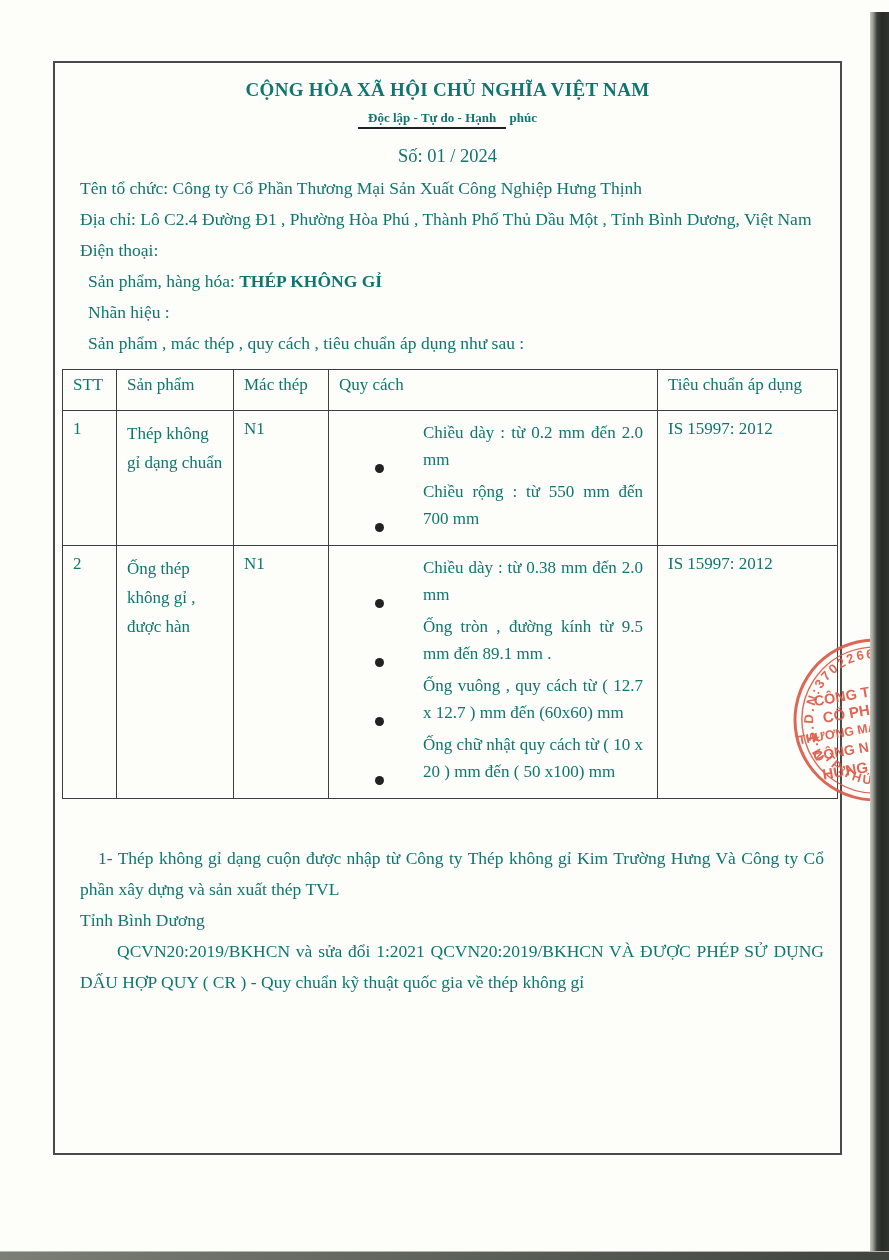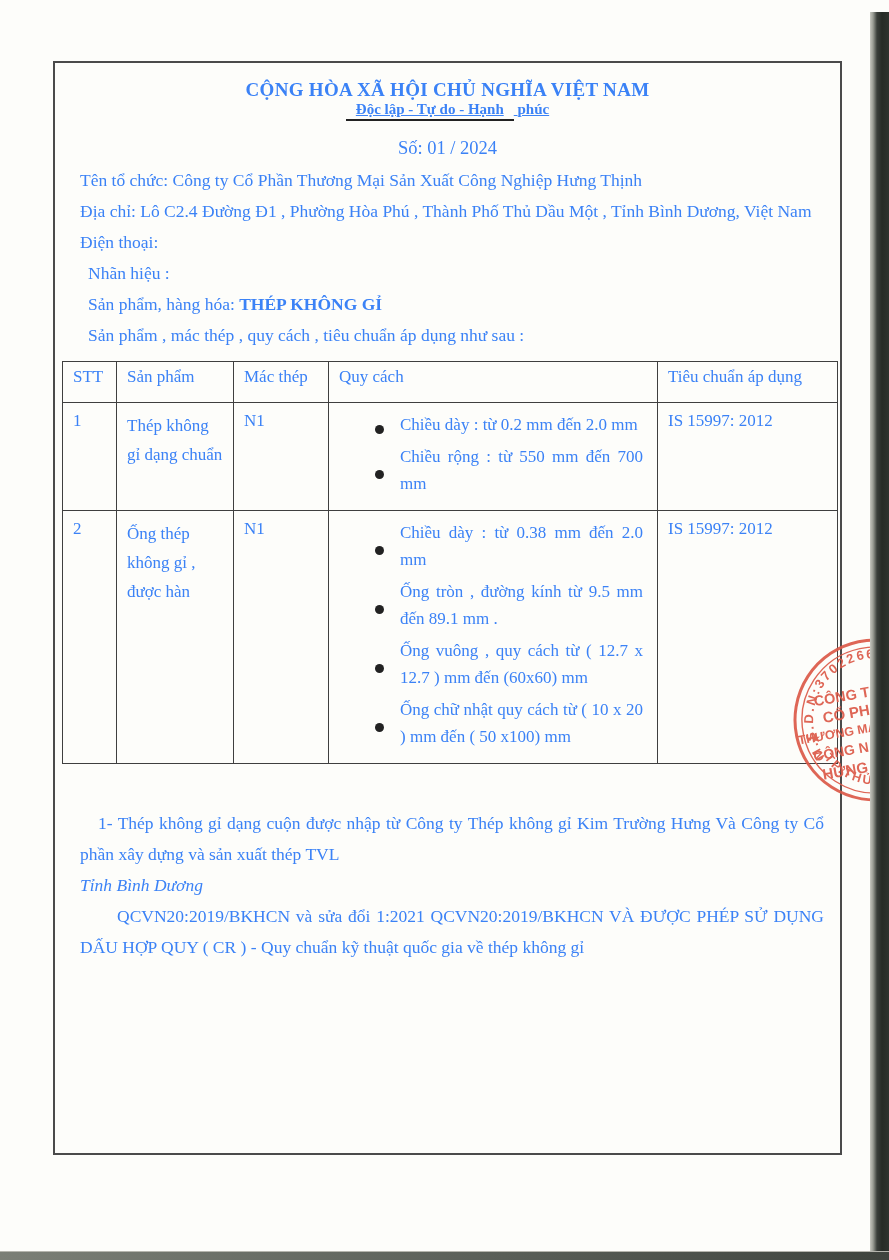--- a/index.html
+++ b/index.html
@@ -2,21 +2,21 @@
 <html><head>
 <meta charset="utf-8">
 <style>
   html,body{margin:0;padding:0;background:#e8e8e6;}
   .page{
     position:relative;
     width:889px;height:1260px;
     background:#fdfdfa;
     overflow:hidden;
     font-family:"Liberation Serif","DejaVu Serif",serif;
-    color:#3b82f6;
+    color:#0f766e;
   }
   
   .scan-strip-right{
     position:absolute;left:870px;top:12px;width:19px;height:1248px;
     background:linear-gradient(to right,#c6c7bf 0,#9a9d94 3px,#3a3f3a 7px,#262b26 12px,#2e332e 19px);
     z-index:6;
   }
   .scan-strip-bottom{
     position:absolute;left:0;top:1251px;width:889px;height:9px;
     background:linear-gradient(to right,#7b7f76 0,#5a5f58 55%,#3f443e 100%);
@@ -26,21 +26,21 @@
   
   .frame{
     position:absolute;left:53px;top:61px;width:789px;height:1094px;
     border:2px solid #4a4a4a;
     z-index:1;
     box-sizing:border-box;
     padding-top:16px;
   }
   .center{text-align:center;}
   .motto1{font-weight:bold;font-size:19px;letter-spacing:.3px;}
-  .motto2{font-weight:bold;font-size:15px;margin-top:0;text-decoration:underline;}
+  .motto2{font-weight:bold;font-size:13px;margin-top:9px;}
   .motto2 .ul{border-bottom:2px solid #222;padding:0 10px 2px 10px;}
   .doc-title{font-weight:bold;font-size:23px;margin-top:34px;letter-spacing:.5px;}
   .doc-number{font-size:18.5px;margin-top:20px;}
   .info{margin:6px 16px 0 25px;font-size:17.5px;line-height:31px;}
   .info .indent{padding-left:8px;}
   .prod-name{font-weight:bold;}
   
   table.spec{
     border-collapse:collapse;
     table-layout:fixed;
@@ -58,34 +58,34 @@
   table.spec th{height:22px;vertical-align:middle;padding-top:4px;padding-bottom:14px;}
   .col-stt{width:54px;}.col-sp{width:117px;}.col-mt{width:95px;}.col-qc{width:329px;}.col-tc{width:180px;}
   td.cell-stt{text-align:center;padding-top:12px;}
   th.cell-stt{text-align:center;}
   td.cell-sp{text-align:justify;padding:12px 12px 8px 14px;line-height:29px;}
   td.cell-mt{text-align:center;padding-top:12px;}
   td.cell-tc{padding-top:12px;padding-left:11px;}
   td.cell-qc{padding:8px 8px 4px 0;}
   ul.qc-list{list-style:none;margin:0;padding:0 0 0 36px;}
   ul.qc-list li{
-    display:flex;align-items:center;
-    margin-bottom:5px;line-height:27px;
+    display:flex;align-items:flex-end;
+    margin-bottom:5px;line-height:27px;gap:23px;
   }
   .dot{
     flex:0 0 9px;width:9px;height:9px;border-radius:50%;
     background:#222;margin:9px 16px 0 0;
   }
   .qc-text{flex:1;text-align:justify;padding-right:4px;}
   
   .notes{margin:44px 16px 0 25px;font-size:17.5px;line-height:31px;}
   .notes p{margin:0;}
   .note1{text-indent:18px;text-align:justify;}
   .note2{margin-top:4px;padding-left:34px;text-indent:-17px;text-align:justify;}
-  .province{margin-top:2px;font-style:italic;}
+  .province{margin-top:2px;}
   .conf-intro{margin-top:0;}
   .conf-detail{margin-left:-20px;text-indent:37px;text-align:justify;margin-top:2px;}
   
   .stamp{position:absolute;left:770px;top:624px;z-index:3;opacity:.92;}
   .stamp text{font-family:"Liberation Sans","DejaVu Sans",sans-serif;font-weight:bold;}
 </style>
 </head>
 <body>
 
 <div class="page">
@@ -94,22 +94,22 @@
 
     <div class="center motto1">CỘNG HÒA XÃ HỘI CHỦ NGHĨA VIỆT NAM</div>
     <div class="center motto2"><span class="ul">Độc lập - Tự do - Hạnh</span> <span>phúc</span></div>
 
     <div class="center doc-number">Số: 01 / 2024</div>
 
     <div class="info">
       <div>Tên tổ chức: Công ty Cổ Phần Thương Mại Sản Xuất Công Nghiệp Hưng Thịnh</div>
       <div style="text-align:justify;">Địa chỉ: Lô C2.4 Đường Đ1 , Phường Hòa Phú , Thành Phố Thủ Dầu Một , Tỉnh Bình Dương, Việt Nam</div>
       <div>Điện thoại:</div>
+      <div class="indent"><span>Sản phẩm, hàng hóa: </span><span class="prod-name">THÉP KHÔNG GỈ</span></div>
       <div class="indent">Nhãn hiệu :</div>
-      <div class="indent"><span>Sản phẩm, hàng hóa: </span><span class="prod-name">THÉP KHÔNG GỈ</span></div>
       <div class="indent">Sản phẩm , mác thép , quy cách , tiêu chuẩn áp dụng như sau :</div>
     </div>
 
     <table class="spec">
       <colgroup>
         <col class="col-stt">
           <col class="col-sp">
           <col class="col-mt">
           <col class="col-qc">
           <col class="col-tc">

